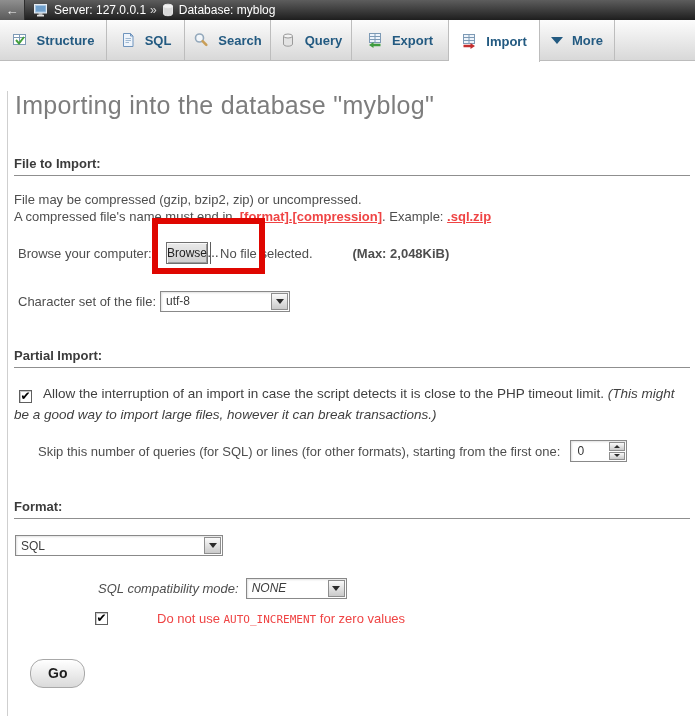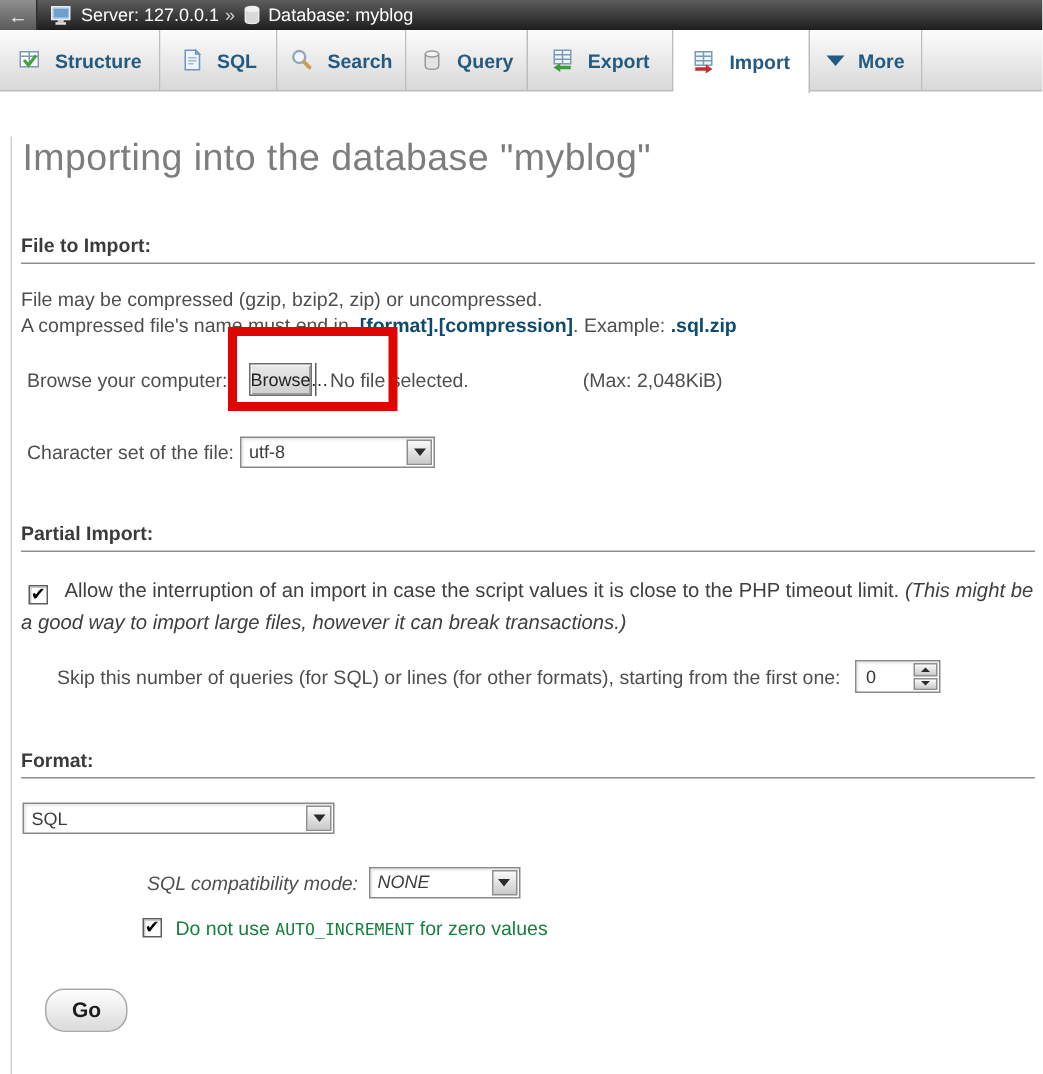--- a/index.html
+++ b/index.html
@@ -80,37 +80,37 @@
   .section-heading {
     margin-top: 36px;
     margin-right: 3px;
     font-size: 13px;
     font-weight: bold;
     color: #3b3b3b;
     border-bottom: 1px solid #8f8f8f;
     padding-bottom: 4px;
   }
   .para { margin-top: 15px; font-size: 13px; color: #4e4e4e; line-height: 17px; }
-  .para b { color: #0c4a6e; }
+  .para b { color: #ef4444; text-decoration: underline; }
 
   .form-row { display: flex; align-items: center; font-size: 13px; color: #4e4e4e; }
   .row-browse { margin-top: 16px; height: 24px; padding-left: 4px; }
   .row-browse .lbl { width: 148px; }
   .btn-browse {
     width: 42px; height: 22px;
     font-size: 12px; color: #222;
     font-family: "Liberation Sans", sans-serif;
     background: linear-gradient(#e9e9e9, #cfcfcf);
     border: 1px solid #6f6f6f;
     box-shadow: inset 1px 1px 0 #f8f8f8, inset -1px -1px 0 #9b9b9b;
     cursor: pointer;
   }
   .file-sep { width:1px; height:22px; background:#5c5c5c; margin-left:2px; }
   .no-file { margin-left: 9px; }
-  .max-size { margin-left: 76px; }
+  .max-size { margin-left: 40px; font-weight: bold; }
 
   .row-charset { margin-top: 25px; height: 22px; padding-left: 4px; }
   .row-charset .lbl { width: 142px; }
 
   
   .w-select {
     height: 21px;
     background: #fff;
     border: 1px solid #898989;
     box-shadow: inset 1px 1px 2px rgba(0,0,0,0.12);
@@ -174,21 +174,21 @@
     border: 1px solid #8e8e8e;
     display: flex; align-items: center; justify-content: center;
     cursor: pointer;
   }
   .tri-up-s { width:0;height:0;border-left:3px solid transparent;border-right:3px solid transparent;border-bottom:3px solid #2b2b2b; }
   .tri-down-s { width:0;height:0;border-left:3px solid transparent;border-right:3px solid transparent;border-top:3px solid #2b2b2b; }
 
   .format-select { margin-top: 16px; margin-left: 1px; width: 208px; }
   .row-compat { margin-top: 21px; margin-left: 84px; height: 22px; font-style: italic; }
   .compat-select { margin-left: 7px; width: 101px; }
-  .row-autoinc { margin-top: 11px; margin-left: 81px; height: 16px; display:flex; align-items:center; font-size:13px; color:#15803d; }
+  .row-autoinc { margin-top: 11px; margin-left: 81px; height: 16px; display:flex; align-items:center; font-size:13px; color:#ef4444;gap:40px; }
   .row-autoinc .checkbox { margin-right: 9px; }
   .mono { font-family: "DejaVu Sans Mono", "Liberation Mono", monospace; font-size: 11px; letter-spacing: 0; }
 
   .go-btn {
     margin: 33px 0 0 16px;
     display: inline-block;
     padding: 5px 17px 6px 17px;
     border: 1px solid #a8a8a8;
     border-radius: 13px;
     background: linear-gradient(#ffffff, #dadada);
@@ -335,21 +335,21 @@
       <span class="arrow-btn">
           <span class="tri-down"></span>
         </span>
     </span>
   </div>
 
   
   <div class="section-heading">Partial Import:</div>
 
   <div class="allow-para">
-    <span class="checkbox checked"></span><span>Allow the interruption of an import in case the script values it is close to the PHP timeout limit. </span><i>(This might be a good way to import large files, however it can break transactions.)</i>
+    <span class="checkbox checked"></span><span>Allow the interruption of an import in case the script detects it is close to the PHP timeout limit. </span><i>(This might be a good way to import large files, however it can break transactions.)</i>
   </div>
 
   <div class="form-row row-skip">
     <span>Skip this number of queries (for SQL) or lines (for other formats), starting from the first one:</span>
     <span class="spinbox">
       <span class="val">0</span>
       <span class="spinner">
         <span class="spin-btn">
             <span class="tri-up-s"></span>
           </span>

